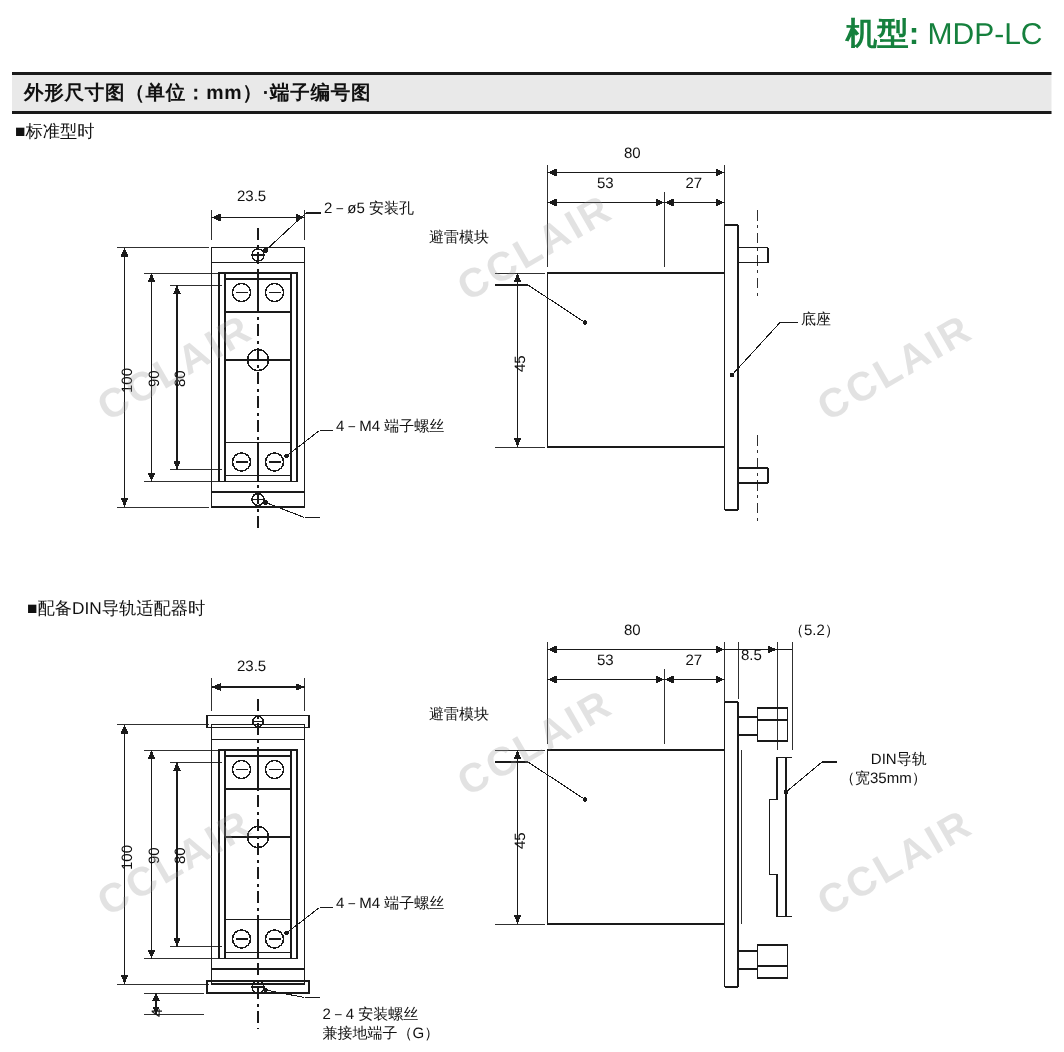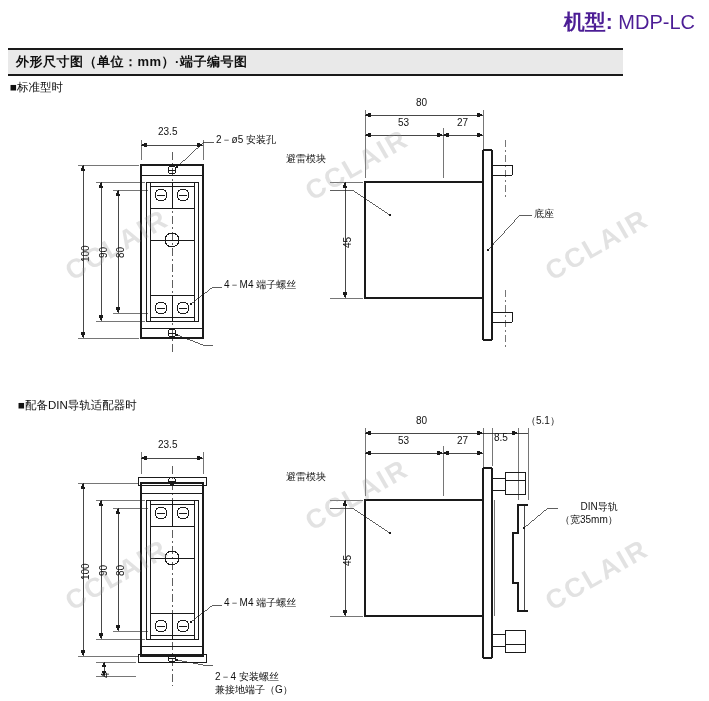--- a/index.html
+++ b/index.html
@@ -19,35 +19,35 @@
     position: relative;
     width: 709px;
     height: 701px;
   }
   
   .model-line {
     position: absolute;
     top: 8px;
     right: 14px;
     font-size: 20px;
-    color: #4c1d95;
+    color: #15803d;
     white-space: nowrap;
   }
   .model-line .label {
     font-weight: bold;
     font-size: 21px;
   }
   .model-line .value {
     font-size: 20px;
   }
   .section-bar {
     position: absolute;
     left: 8px;
     top: 48px;
-    width: 615px;
+    width: 693px;
     height: 24px;
     background: #e9e9e9;
     border-top: 2px solid #1a1a1a;
     border-bottom: 2px solid #1a1a1a;
   }
   .section-bar span {
     position: absolute;
     left: 8px;
     top: 3px;
     font-size: 13px;
@@ -384,21 +384,21 @@
   <div class="lbl vert" style="left:115px; top:576px;">80</div>
   <div class="lbl vert" style="left:100px; top:678px;">4</div>
   <div class="lbl" style="left:224px; top:597px;">4－M4 端子螺丝</div>
   <div class="lbl" style="left:215px; top:651px; white-space:pre;margin-top:20px;">2－4 安装螺丝
 兼接地端子（G）</div>
 
   <div class="lbl" style="left:416px; top:415px;">80</div>
   <div class="lbl" style="left:398px; top:435px;">53</div>
   <div class="lbl" style="left:457px; top:435px;">27</div>
   <div class="lbl" style="left:494px; top:432px;">8.5</div>
-  <div class="lbl" style="left:526px; top:415px;">（5.1）</div>
+  <div class="lbl" style="left:526px; top:415px;">（5.2）</div>
   <div class="lbl vert" style="left:342px; top:566px;">45</div>
   <div class="lbl" style="left:286px; top:471px;">避雷模块</div>
   <div class="lbl" style="left:560px; top:501px; white-space:pre;text-align:right;">DIN导轨
 （宽35mm）</div>
 
   <div class="wm" style="left:60px; top:230px;">CCLAIR</div>
   <div class="wm" style="left:300px; top:150px;">CCLAIR</div>
   <div class="wm" style="left:540px; top:230px;">CCLAIR</div>
   <div class="wm" style="left:60px; top:560px;">CCLAIR</div>
   <div class="wm" style="left:300px; top:480px;">CCLAIR</div>

